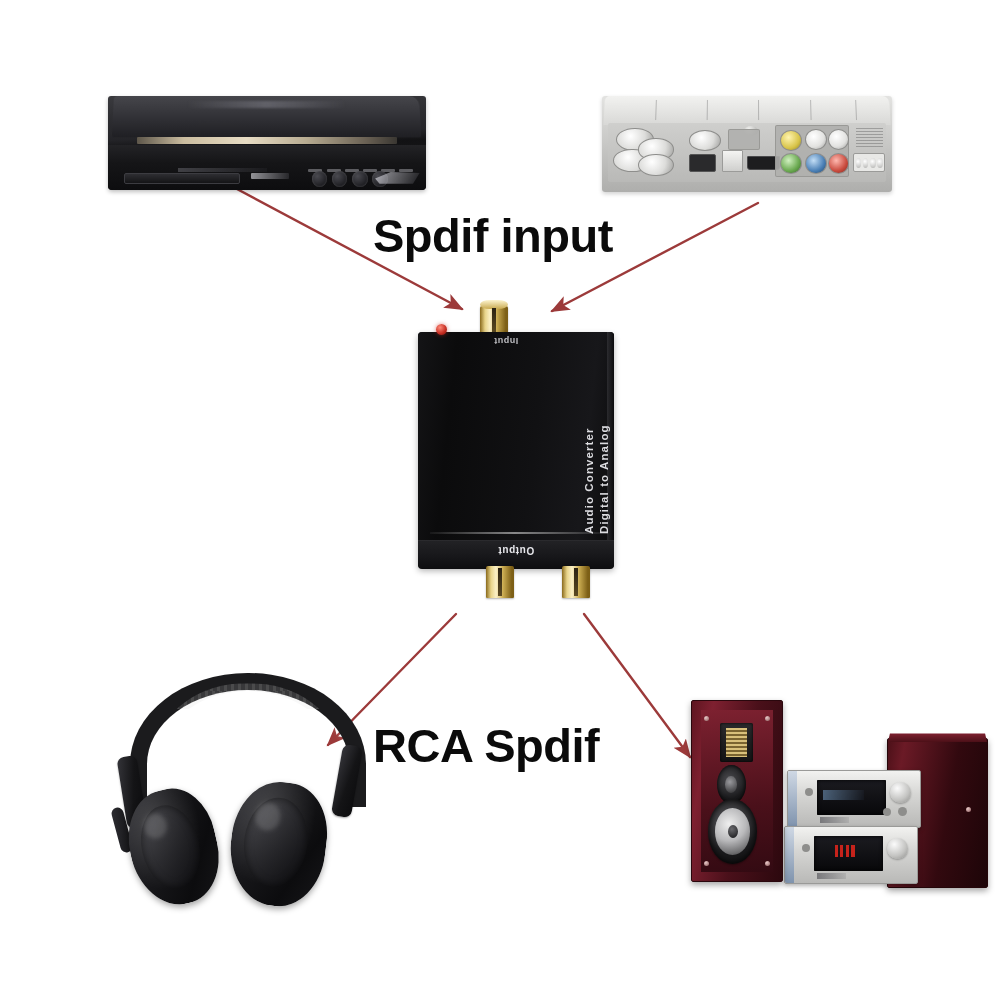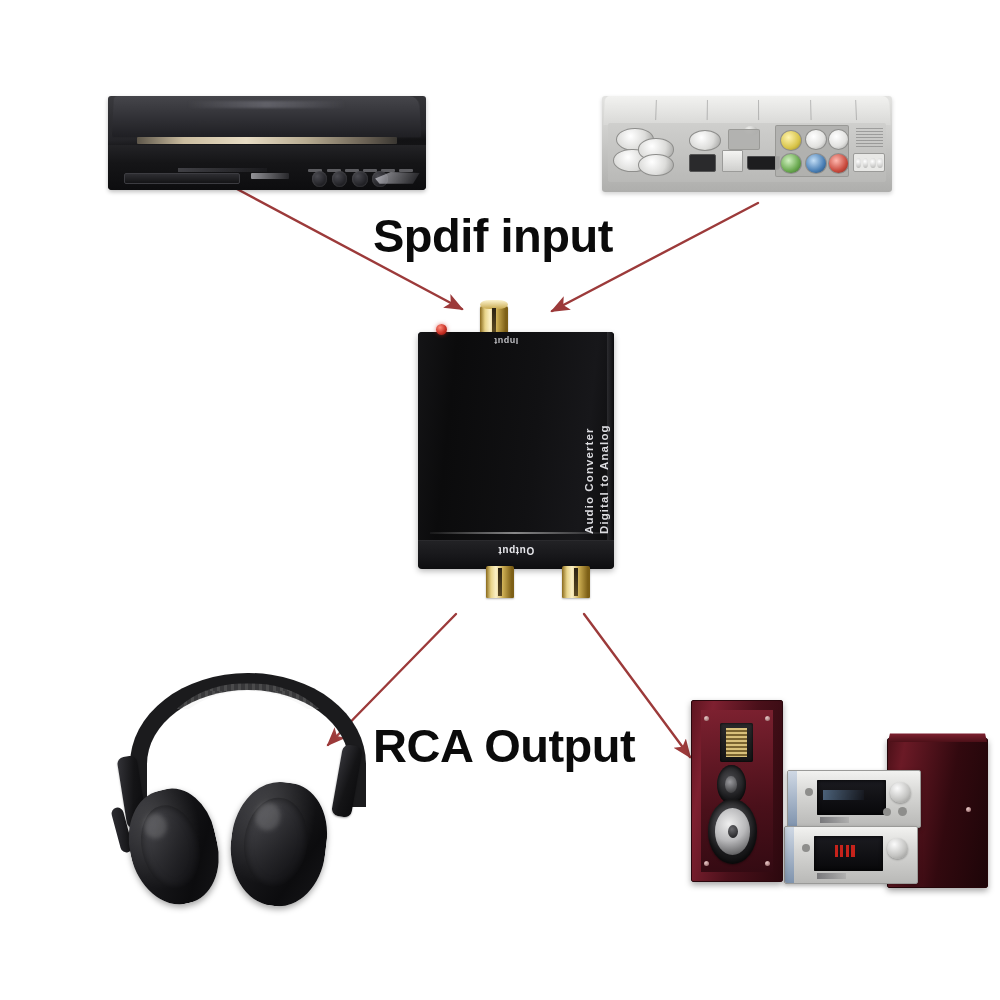--- a/index.html
+++ b/index.html
@@ -249,21 +249,21 @@
     </defs>
     <g stroke="#9c3a3a" stroke-width="2.4" fill="none" marker-end="url(#ah)" stroke-linecap="round">
       <line x1="186" y1="181" x2="426" y2="309"></line>
       <line x1="722" y1="203" x2="516" y2="311"></line>
       <line x1="420" y1="614" x2="292" y2="745"></line>
       <line x1="548" y1="614" x2="654" y2="757"></line>
     </g>
   </svg>
 
   <div class="headline" id="spdif-label">Spdif input</div>
-  <div class="headline" id="rca-label">RCA Output</div>
+  <div class="headline" id="rca-label">RCA Spdif</div>
 
   <div class="abs" id="dvd-player">
     <div class="dvd-body">
       <div class="dvd-topface">
         <div class="dvd-brand"></div>
       </div>
       <div class="dvd-glow"></div>
       <div class="dvd-front">
         <div class="dvd-disp"></div>
         <div class="dvd-btnrow">

